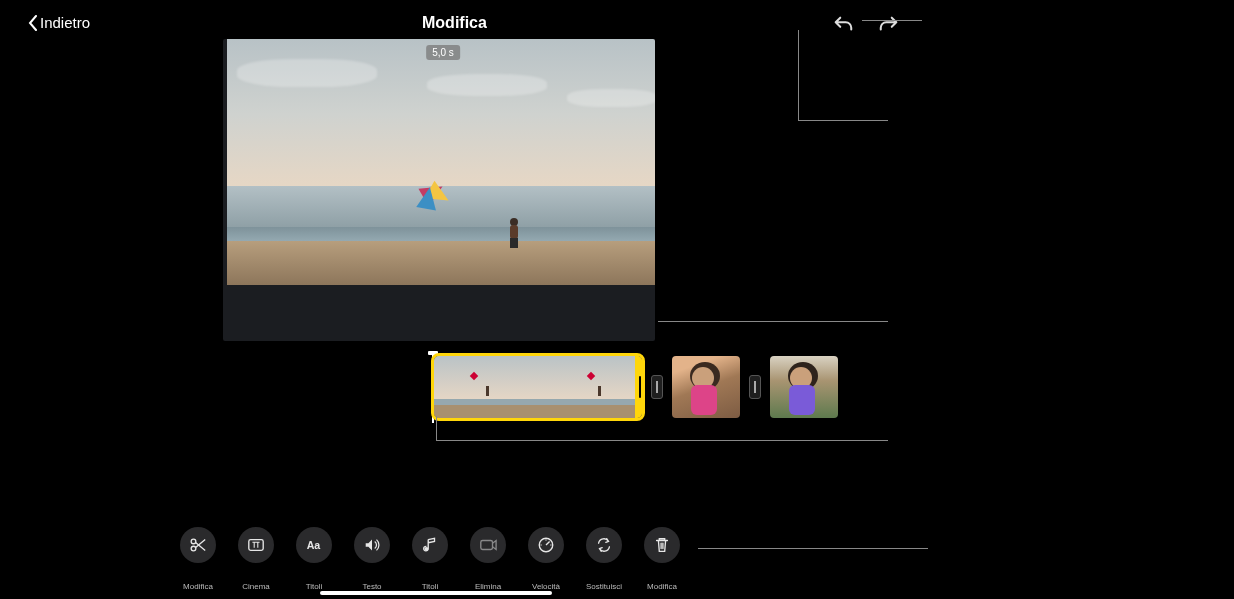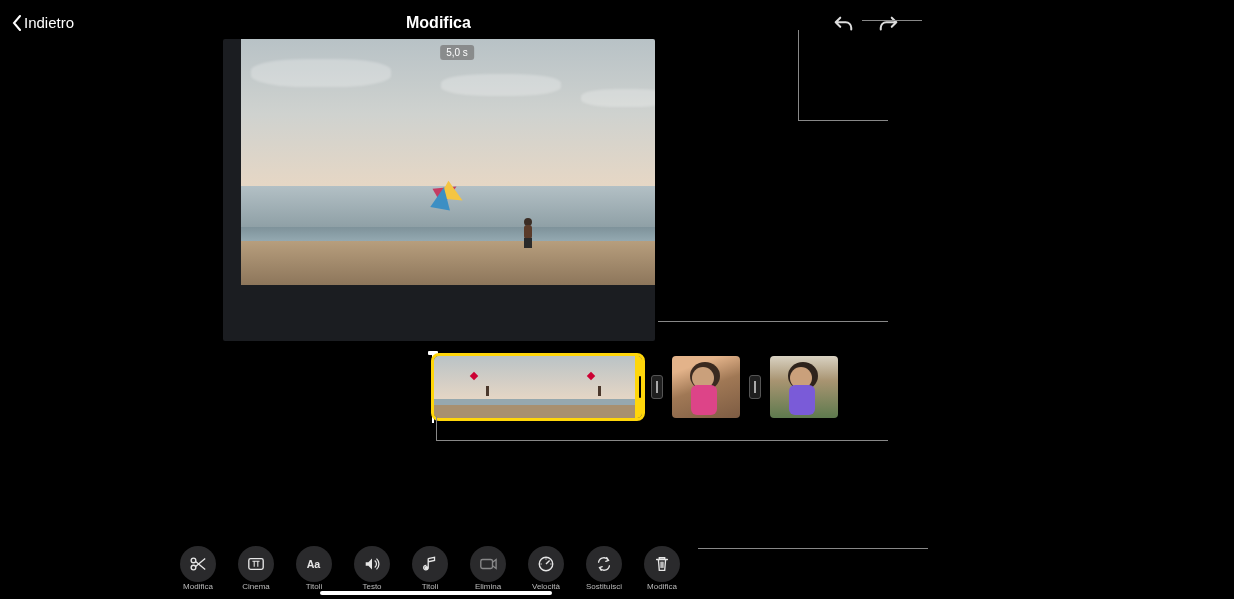--- a/index.html
+++ b/index.html
@@ -1,31 +1,31 @@
 <!DOCTYPE html>
 <html><head>
 <meta charset="utf-8">
 <style>
   * { box-sizing: border-box; margin: 0; padding: 0; }
   html, body { width: 1234px; height: 599px; background: #000; font-family: -apple-system, "Helvetica Neue", Arial, sans-serif; color: #fff; overflow: hidden; position: relative; }
   
-  .topbar { position: absolute; top: 0; left: 0; right: 0; height: 44px; display: flex; align-items: center; padding-left: 14px; }
+  .topbar { position: absolute; top: 0; left: 16px; right: 0; height: 44px; display: flex; align-items: center; padding-left: 14px; }
   .back { position: absolute; left: 12px; top: 14px; display: flex; align-items: center; gap: 2px; color: #fff; font-size: 15px; cursor: pointer; }
   .back svg { width: 10px; height: 16px; }
   .title { position: absolute; left: 406px; top: 14px; font-size: 16px; font-weight: 600; width: 64px; text-align: center;}
   .redo-undo { position: absolute; right: 334px; top: 14px; display: flex; gap: 24px; }
   .icon-btn { width: 22px; height: 22px; display: flex; align-items: center; justify-content: center; cursor: pointer; color: #ccc; }
   .icon-btn svg { width: 22px; height: 22px; }
 
   .callout-redo { position: absolute; left: 862px; top: 20px; width: 60px; height: 1px; background: #888; }
   .callout-undo-v { position: absolute; left: 798px; top: 30px; width: 1px; height: 90px; background: #888; }
   .callout-undo-h { position: absolute; left: 798px; top: 120px; width: 90px; height: 1px; background: #888; }
 
   .viewer { position: absolute; left: 223px; top: 39px; width: 432px; height: 302px; background: #1b1d21; border-radius: 2px; overflow: hidden; }
-  .preview { position: absolute; left: 18px; top: 0; width: 432px; height: 246px; }
+  .preview { position: absolute; left: 4px; top: 0; width: 432px; height: 246px; }
   
   .sky { position:absolute; left:0; top:0; right:0; height:188px; background: linear-gradient(#b8c2c6 0%, #cfd2cf 40%, #e6d7c5 78%, #b3c0c5 78%, #8fa0a6 100%); }
   .sea { position:absolute; left:0; top:188px; right:0; height:14px; background: linear-gradient(#7e929a,#94a9b1); }
   .sand { position:absolute; left:0; top:202px; right:0; bottom:0; background: linear-gradient(#b79e7d,#8d765b); }
   .cloud { position:absolute; background: rgba(255,255,255,0.25); border-radius: 40%; filter: blur(1px);}
   .c1 { width:140px; height:28px; left:10px; top:20px;}
   .c2 { width:120px; height:22px; left:200px; top:35px;}
   .c3 { width:90px; height:18px; left:340px; top:50px;}
   .person { position:absolute; left:280px; top:179px; width:14px; height:30px; }
   .person .head { width:8px;height:8px;border-radius:50%;background:#3b2d25;position:absolute;left:3px;top:0;}
@@ -75,21 +75,21 @@
   .transition { width:14px; height:62px; display:flex; align-items:center; justify-content:center;}
   .trans-box { width:12px;height:24px;background:#1f1f1f;border:1px solid #555;border-radius:3px; display:flex;align-items:center;justify-content:center;}
   .trans-box .ln{width:2px;height:12px;background:#aaa;}
   .playhead { position:absolute; left:432px; top:353px; width:2px; height:70px; background:#fff; }
   .playhead::before{ content:""; position:absolute; left:-4px; top:-2px; width:10px;height:4px; background:#fff; border-radius:1px;}
   
   .callout-tl-v { position:absolute; left:436px; top:416px; width:1px; height:24px; background:#888;}
   .callout-tl-h { position:absolute; left:436px; top:440px; width:452px; height:1px; background:#888;}
   
   .toolbar { position:absolute; left:178px; bottom:8px; display:flex; gap:18px; }
-  .tb-item { display:flex; flex-direction:column; align-items:center; gap:0; cursor:pointer; width:40px;}
+  .tb-item { display:flex; flex-direction:column; align-items:center; gap:19px; cursor:pointer; width:40px;}
   .tb-circle { width:36px;height:36px;border-radius:50%;background:#2a2a2c;display:flex;align-items:center;justify-content:center;color:#e6e6e6;}
   .tb-circle svg { width:18px;height:18px;}
   .tb-label { font-size:8px; color:#bbb; white-space:nowrap; text-align:center;}
   
   .callout-tb { position:absolute; left:698px; bottom:50px; width:230px; height:1px; background:#888;}
   
   .home-ind { position:absolute; left:320px; bottom:4px; width:232px; height:4px; background:#fff; border-radius:3px;}
 </style>
 </head>
 <body>

